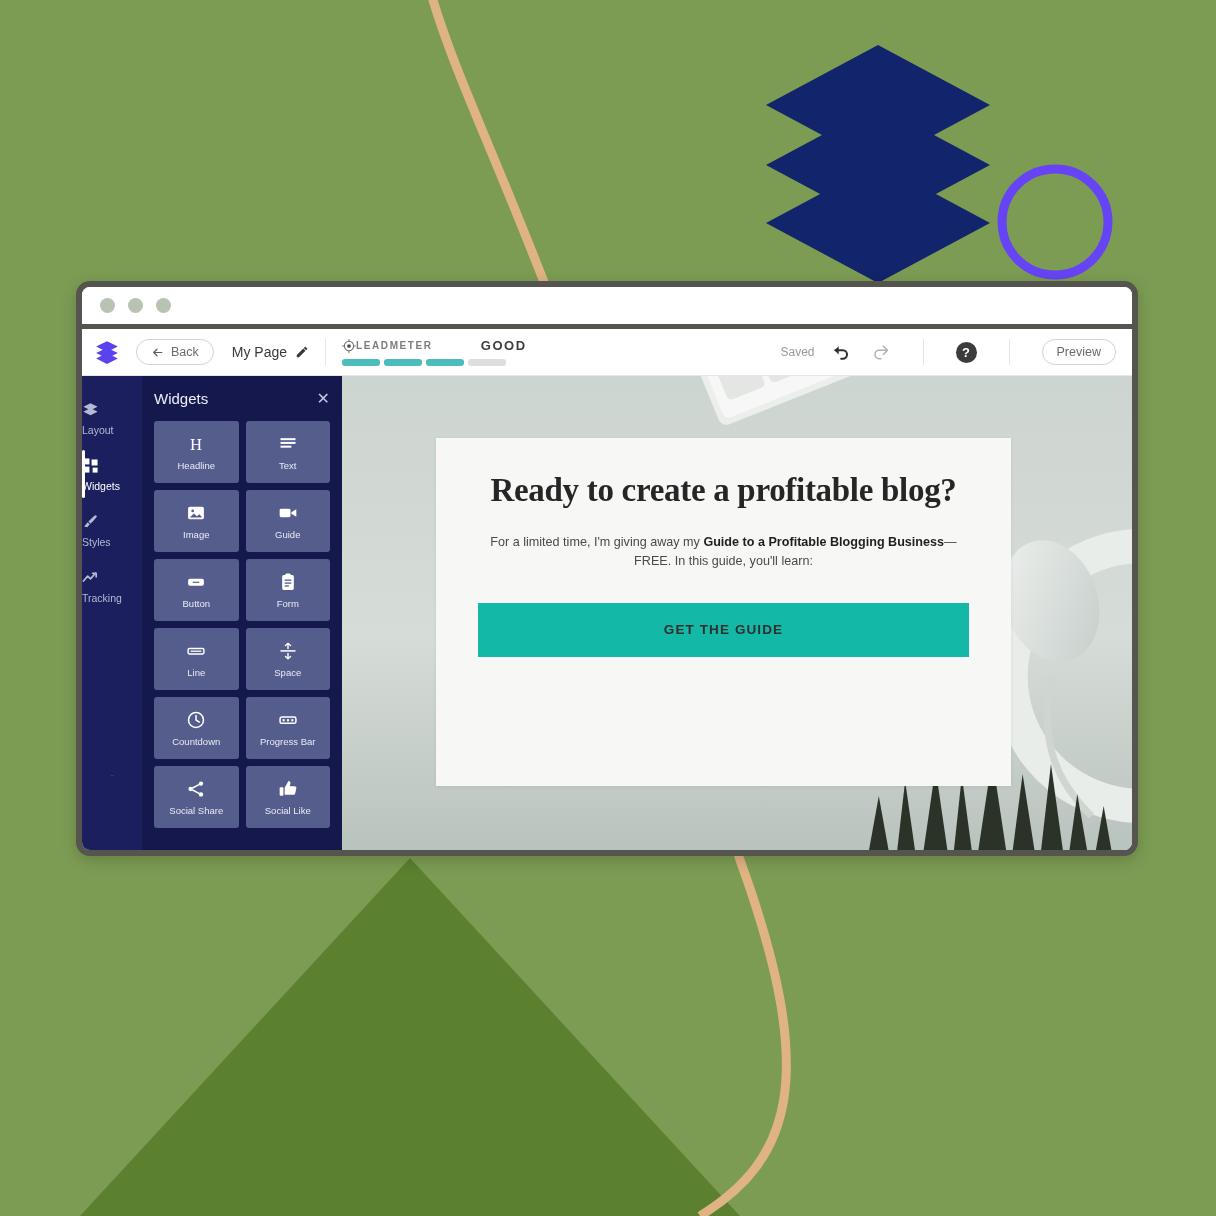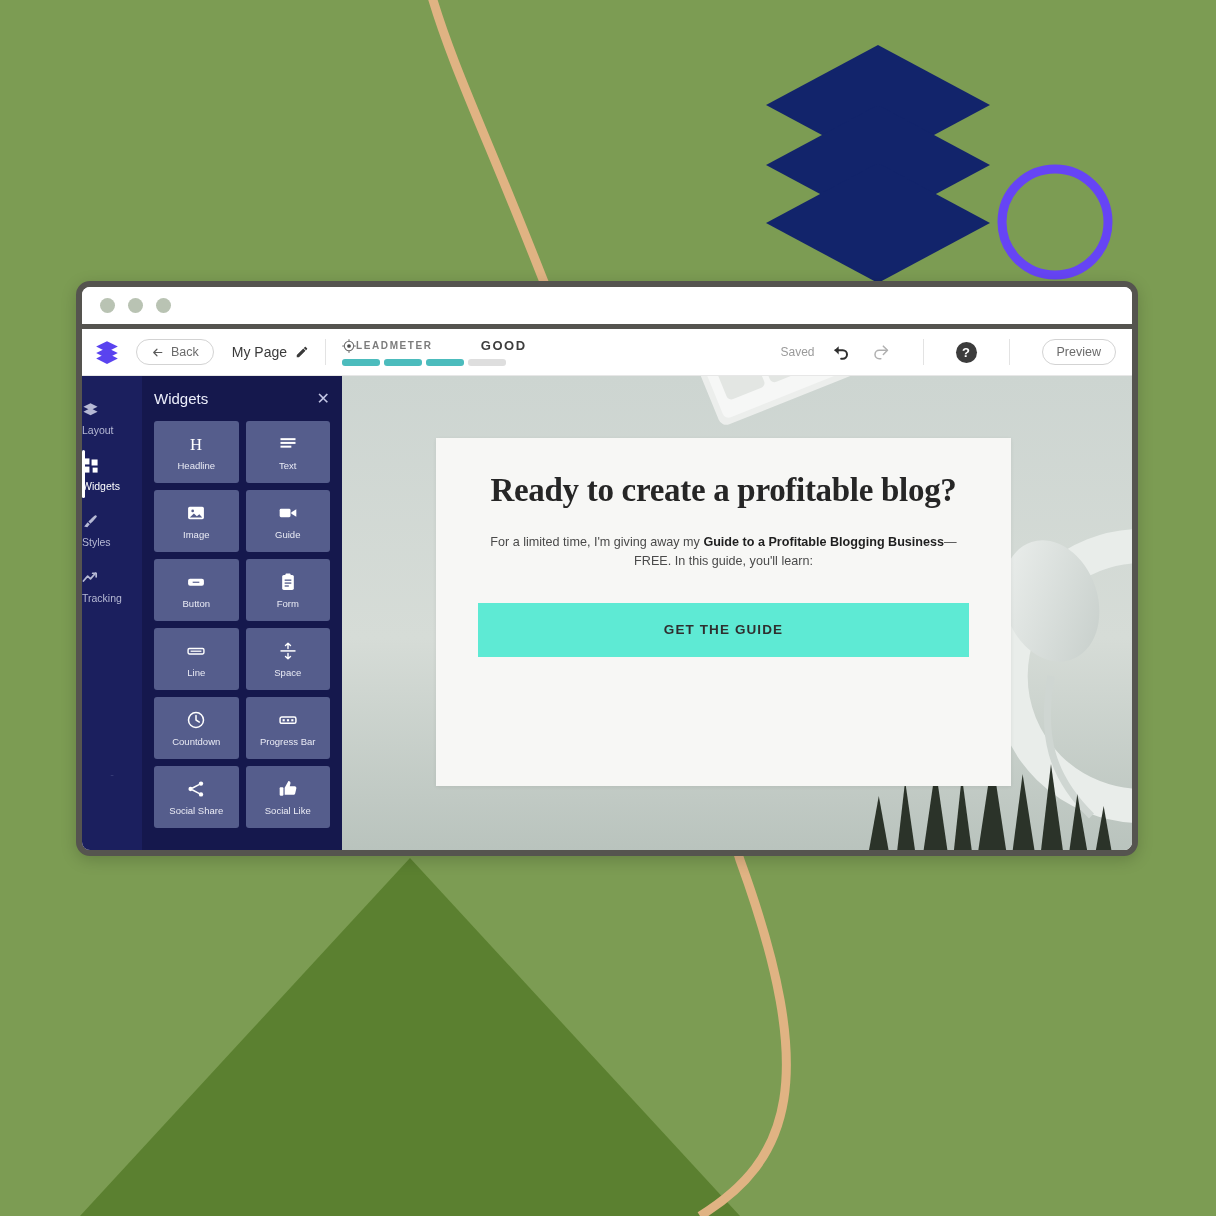--- a/index.html
+++ b/index.html
@@ -124,21 +124,21 @@
     font-family: "Liberation Serif", serif;
     font-weight: 700; font-size: 33px; color: #262626;
     text-align: center; letter-spacing: -0.3px; margin-bottom: 24px;
   }
   .lp-sub { font-size: 12.6px; color: #4a4a4a; text-align: center; line-height: 1.5; margin-bottom: 32px; }
   .lp-sub b { font-weight: 700; color: #1f1f1f; }
   .lp-list { list-style: none; margin: 0 0 22px 36px; }
   .lp-list li { font-size: 12.4px; color: #4a4a4a; line-height: 1.55; position: relative; padding-left: 16px; margin-bottom: 6px; }
   .lp-list li::before { content: "•"; position: absolute; left: 0; top: -1px; color: #4a4a4a; font-size: 14px; }
   .lp-cta {
-    background: #5eead4; height: 54px;
+    background: #14b8a6; height: 54px;
     display: flex; align-items: center; justify-content: center;
     font-size: 13.5px; font-weight: 700; letter-spacing: 1.1px; color: #2f2f2f;
     cursor: pointer;
   }
 </style>
 </head>
 <body>
 
 <div class="bg-layer">
   <svg class="bg-svg" viewBox="0 0 1216 1216">

